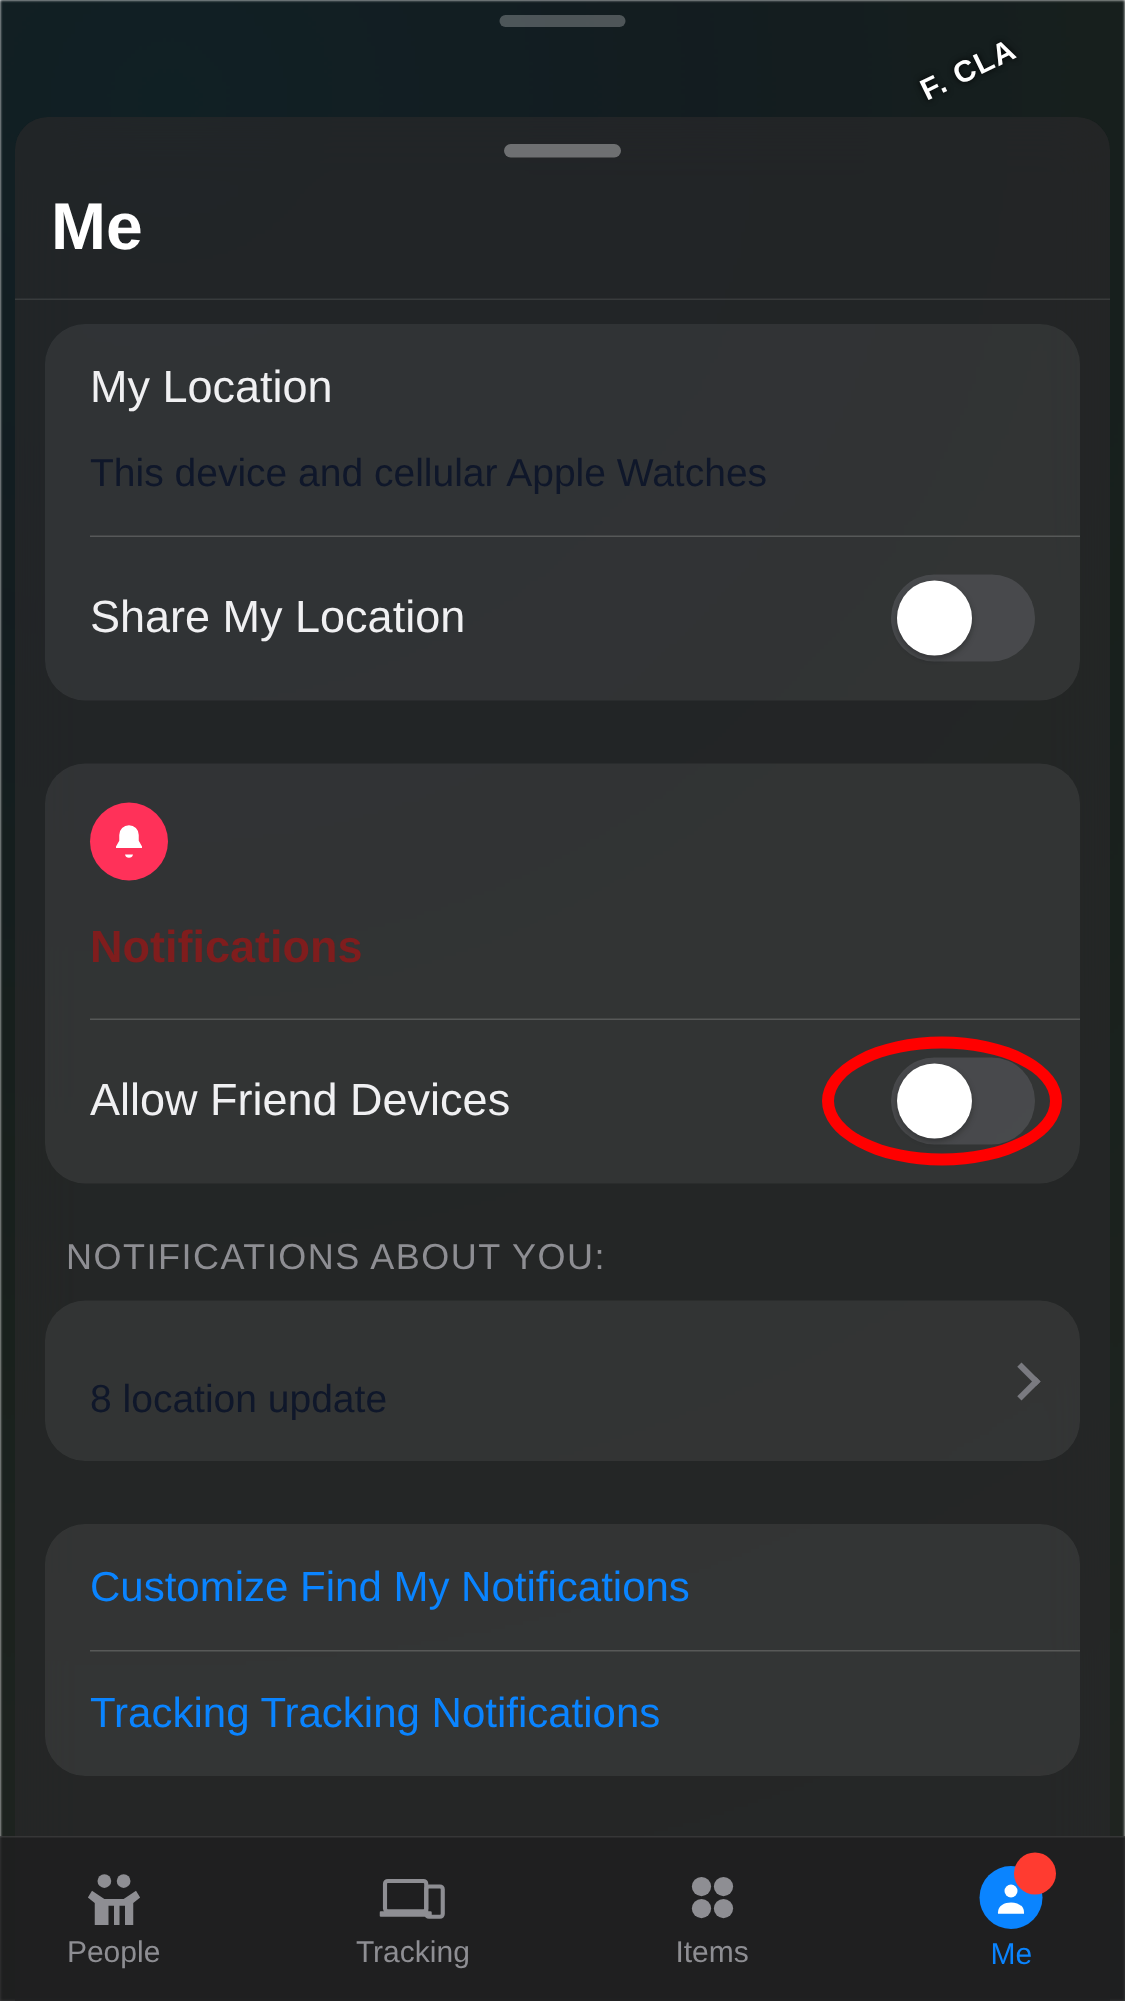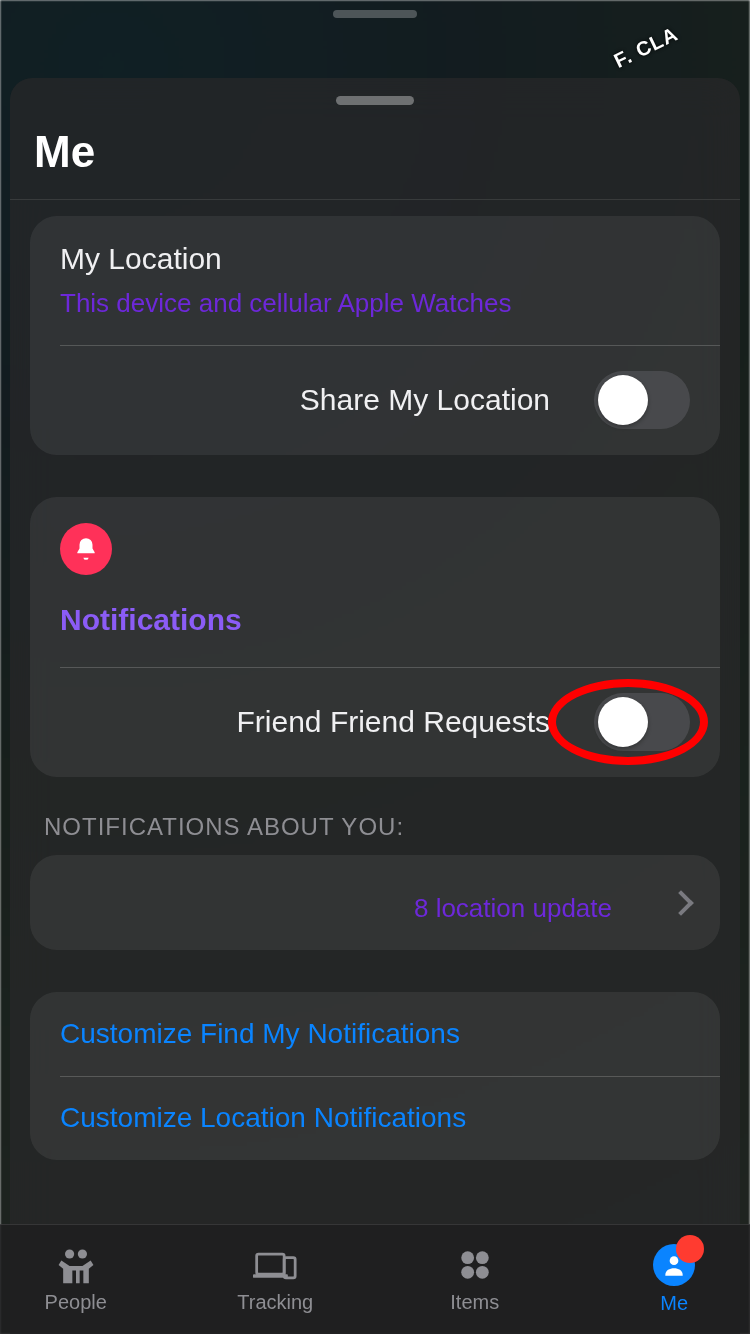--- a/index.html
+++ b/index.html
@@ -50,41 +50,41 @@
     padding: 26px 30px;
     color: #e6e6e8;
     position: relative;
   }
   .cell + .cell::before,
   .divider::before {
     content:""; position:absolute; left:30px; right:0; top:0; height:1px;
     background: rgba(255,255,255,0.18);
   }
   .cell-title { font-size: 30px; color:#f0f0f2; }
-  .cell-sub { font-size: 26px; color:#6d28d9; margin-top:12px; }
-  .cell-row { display:flex; align-items:center; justify-content:flex-end;gap:44px; }
+  .cell-sub { font-size: 26px; color:#0f172a; margin-top:24px; }
+  .cell-row { display:flex; align-items:center; justify-content:space-between; }
   .cell-row .cell-title { font-size: 30px; }
   .toggle {
     width: 96px; height: 58px; border-radius: 29px;
     background: rgba(120,120,128,0.32);
     position: relative; flex: none;
   }
   .toggle .knob {
     position:absolute; top:4px; left:4px;
     width:50px; height:50px; border-radius:50%; background:#fff;
     box-shadow: 0 2px 4px rgba(0,0,0,0.3);
   }
   .bell-badge {
     width:52px; height:52px; border-radius:50%;
     background:#ff3159; display:flex; align-items:center; justify-content:center;
     margin-bottom: 28px;
   }
   .bell-badge svg { width:26px; height:26px; fill:#fff; }
   .section-heading {
-    font-size:30px; font-weight:600; color:#8b5cf6;
+    font-size:30px; font-weight:600; color:#7f1d1d;
   }
   .red-circle {
     position:absolute; border:8px solid #ff0000; border-radius:50%/50%;
     width:160px; height:86px; right:12px; top:50%; transform:translateY(-50%);
     pointer-events:none;
   }
   .list-header {
     color:#8e8e93; font-size:24px; letter-spacing:1px;
     margin: 36px 34px 14px 34px;
   }
@@ -144,21 +144,21 @@
   <div class="group mt-big">
     <div class="cell" style="padding-bottom:30px;">
       <div class="bell-badge">
         <svg viewBox="0 0 24 24">
             <path d="M12 2a6 6 0 0 0-6 6v3.5L4 15v1h16v-1l-2-3.5V8a6 6 0 0 0-6-6zm0 20a2.5 2.5 0 0 0 2.45-2h-4.9A2.5 2.5 0 0 0 12 22z"></path>
           </svg>
       </div>
       <div class="section-heading">Notifications</div>
     </div>
     <div class="cell cell-row" style="position:relative;">
-      <div class="cell-title">Friend Friend Requests</div>
+      <div class="cell-title">Allow Friend Devices</div>
       <div class="toggle">
           <div class="knob"></div>
         </div>
       <div class="red-circle"></div>
     </div>
   </div>
 
   <div class="list-header">NOTIFICATIONS ABOUT YOU:</div>
   <div class="group" style="margin-top:0;">
     <div class="cell cell-row">
@@ -167,21 +167,21 @@
       </div>
       <div class="chevron"></div>
     </div>
   </div>
 
   <div class="group mt-big">
     <div class="cell">
       <div class="link">Customize Find My Notifications</div>
     </div>
     <div class="cell">
-      <div class="link">Customize Location Notifications</div>
+      <div class="link">Tracking Tracking Notifications</div>
     </div>
   </div>
 </div>
 
 <div class="tabbar">
   <div class="tab">
     <svg viewBox="0 0 48 40">
         <circle cx="17" cy="8" r="5"></circle>
         <circle cx="31" cy="8" r="5"></circle>
         <path d="M10 40V24l-5-4 3-5 9 6h14l9-6 3 5-5 4v16h-6V26h-4v14h-4V26h-4v14z"></path>

